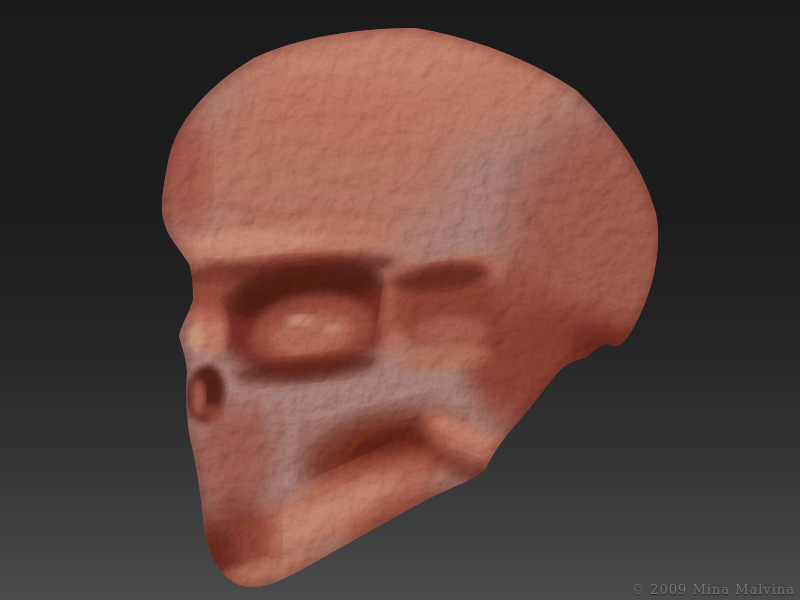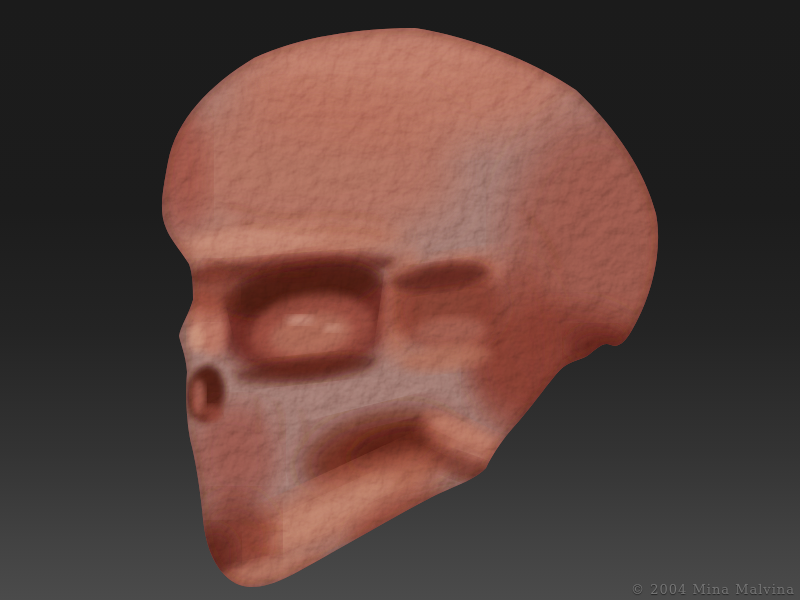--- a/index.html
+++ b/index.html
@@ -167,14 +167,14 @@
         <path d="M520,210 q30,22 40,58"></path>
       </g>
 
       <use href="#skullSil" fill="none" stroke="#3f150e" stroke-width="7" filter="url(#b5)" opacity="0.45"></use>
 
       <rect x="150" y="18" width="520" height="582" filter="url(#clayNoise)" style="mix-blend-mode:overlay" opacity="0.42"></rect>
       <rect x="150" y="18" width="520" height="582" filter="url(#grain)" style="mix-blend-mode:soft-light" opacity="0.3"></rect>
     </g>
   </svg>
 
-  <span class="watermark">© 2004 Mina Malvina</span>
+  <span class="watermark">© 2009 Mina Malvina</span>
 </div>
 
 </body></html>

